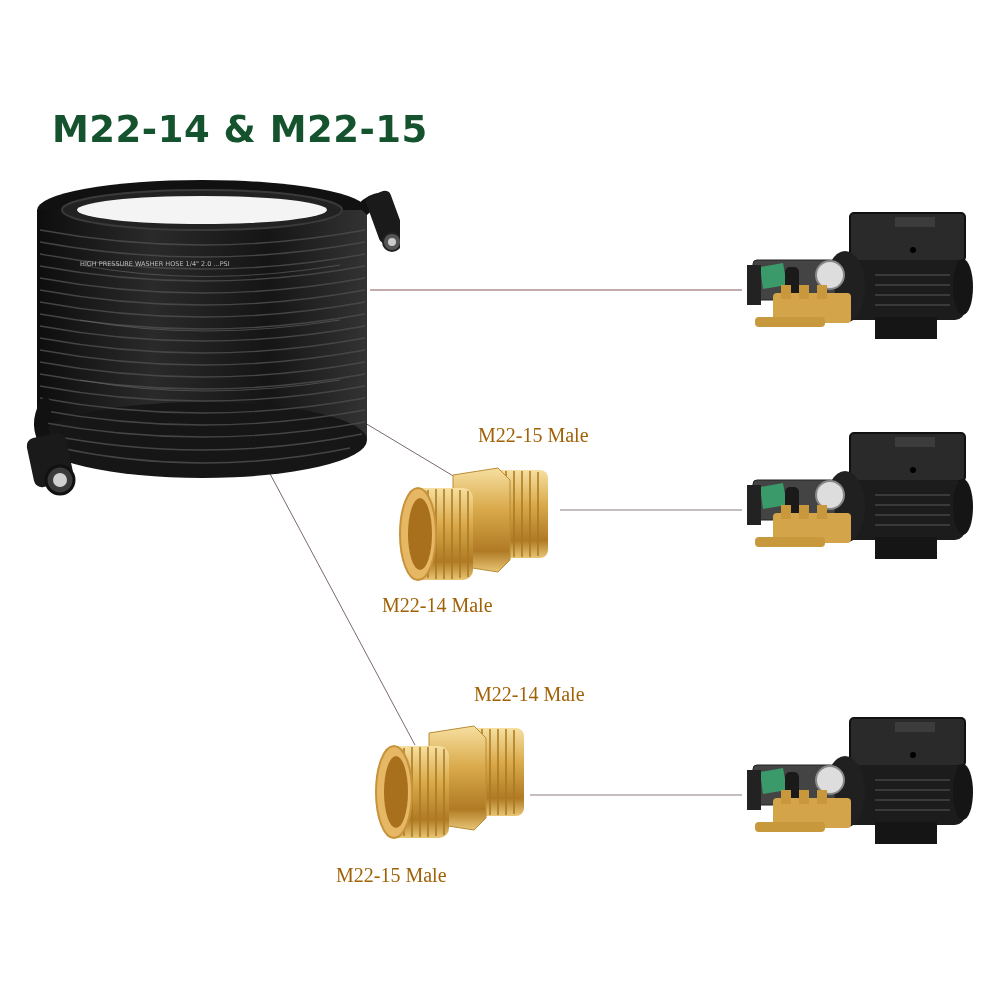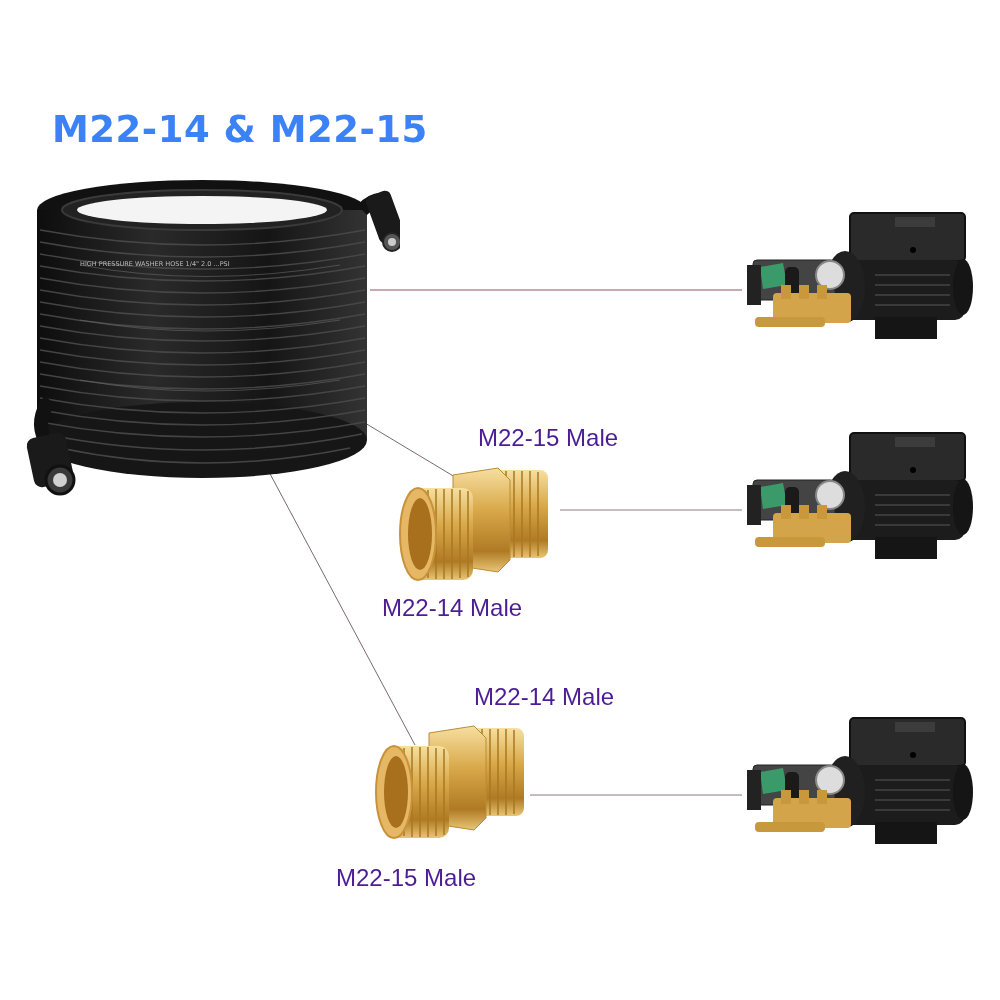--- a/index.html
+++ b/index.html
@@ -1,24 +1,24 @@
 <!DOCTYPE html>
 <html><head>
   <meta charset="utf-8">
   <style>
     html, body { margin: 0; padding: 0; background: #ffffff; }
     body { width: 1000px; height: 1000px; position: relative; overflow: hidden; font-family: "DejaVu Sans", sans-serif; }
     .title {
       position: absolute; left: 52px; top: 108px;
       font-family: "DejaVu Sans", sans-serif; font-weight: bold; font-size: 37px;
-      color: #3b82f6; letter-spacing: 0.5px;
+      color: #14532d; letter-spacing: 0.5px;
     }
     .label {
-      position: absolute; font-family: Liberation Sans, sans-serif; font-size: 24px;
-      color: #4c1d95; white-space: nowrap;
+      position: absolute; font-family: Liberation Serif, serif; font-size: 20px;
+      color: #a16207; white-space: nowrap;
     }
     svg.layer { position: absolute; left: 0; top: 0; }
     .part { position: absolute; }
   </style>
 </head>
 <body>
 
 <div class="title">M22-14 &amp; M22-15</div>
 
 <svg class="layer" width="1000" height="1000">

